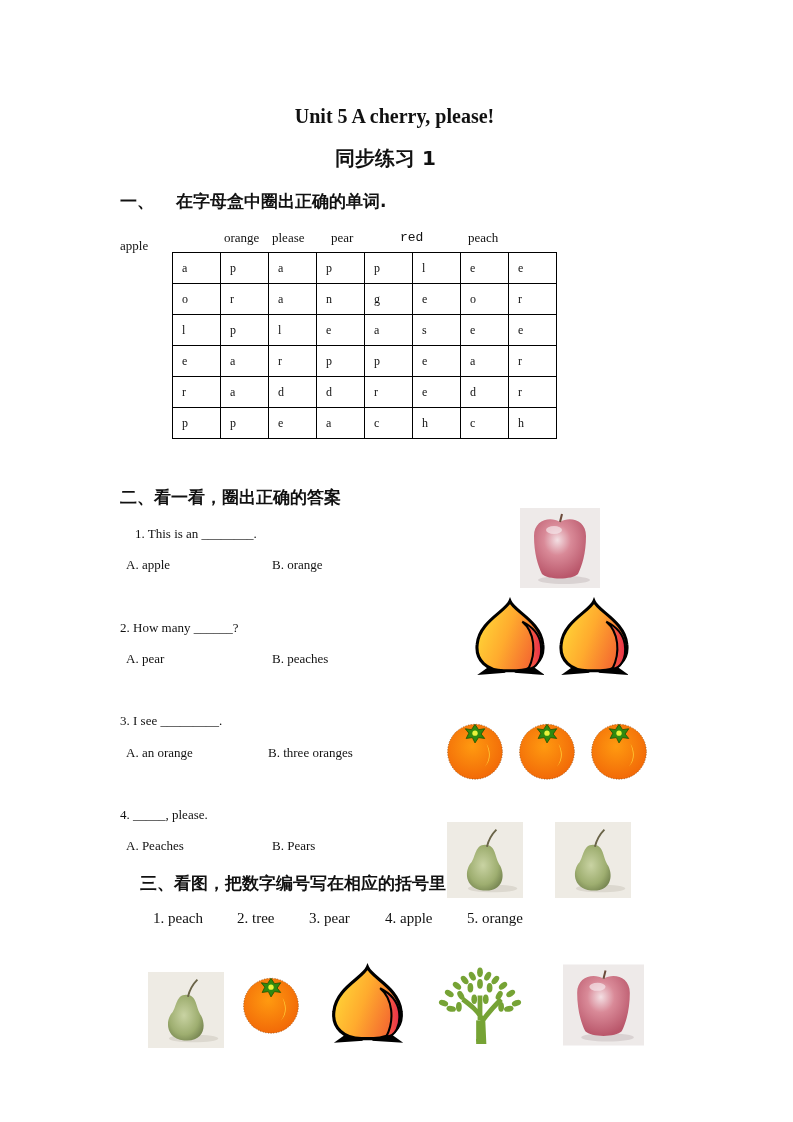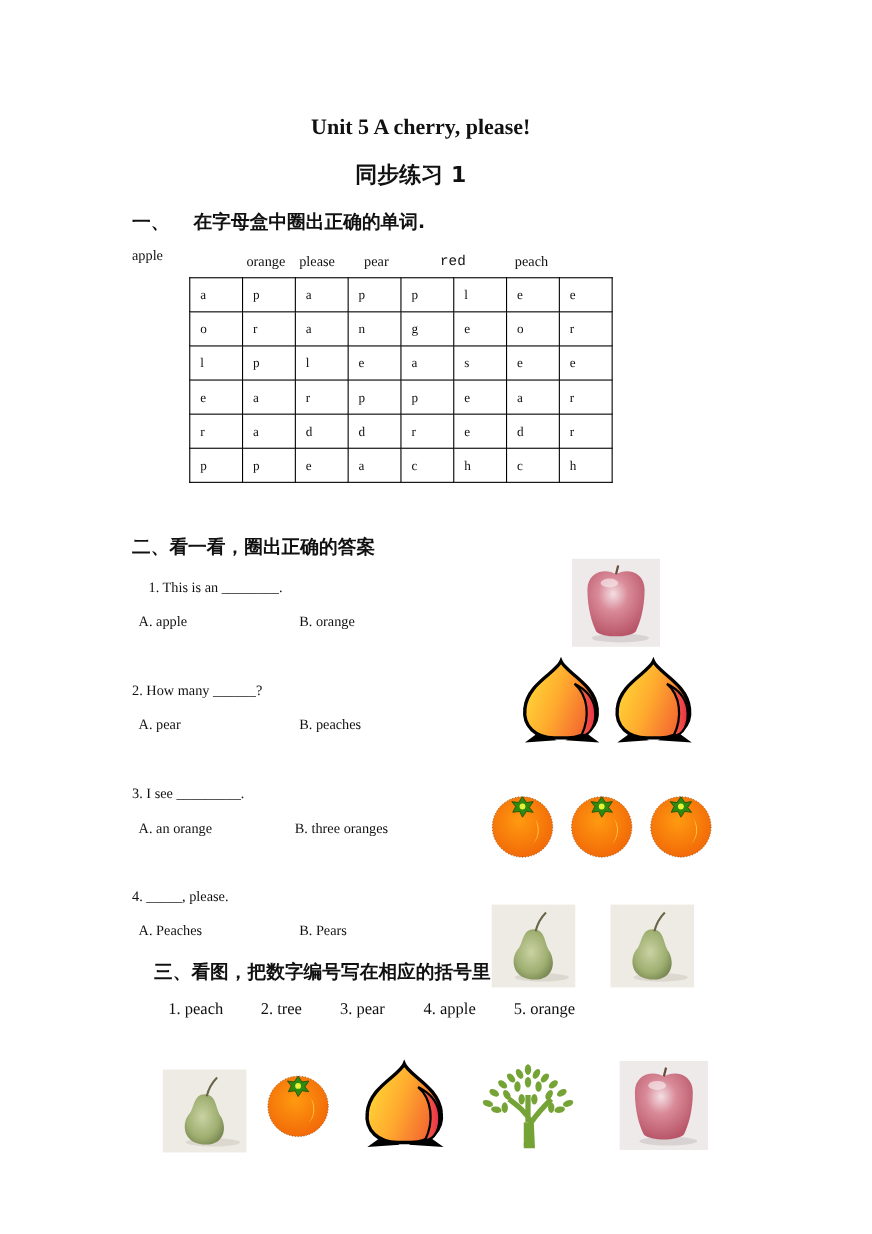--- a/index.html
+++ b/index.html
@@ -1,18 +1,18 @@
 <!DOCTYPE html>
 <html><head>
 <meta charset="utf-8">
 <style>
   html,body{margin:0;padding:0;background:#fff;}
   body{width:793px;height:1122px;position:relative;overflow:hidden;font-family:"Liberation Serif","DejaVu Serif",serif;color:#111;}
   .abs{position:absolute;}
-  .title{left:0;width:707px;text-align:center;font-weight:bold;}
+  .title{left:12px;width:707px;text-align:center;font-weight:bold;}
   #t1{top:105px;font-size:20px;padding-left:58px;box-sizing:border-box;}
   #t2{top:145px;font-size:20px;font-family:"DejaVu Sans","Liberation Sans",sans-serif;padding-left:40px;box-sizing:border-box;}
   .sec{font-family:"DejaVu Sans","Liberation Sans",sans-serif;font-weight:bold;font-size:17px;white-space:nowrap;}
   .txt{font-size:13px;white-space:nowrap;}
   .txt2{font-size:15px;white-space:nowrap;}
   table.grid{position:absolute;left:172px;top:252px;border-collapse:collapse;}
   table.grid td{border:1px solid #000;width:48px;height:31px;padding:0 0 0 9px;font-size:12px;box-sizing:border-box;vertical-align:middle;}
   .pic{position:absolute;}
 </style>
 </head>
@@ -104,21 +104,21 @@
   </defs>
 </svg>
 
 <div class="abs title" id="t1">Unit 5 A cherry, please!</div>
 <div class="abs title" id="t2">同步练习  1</div>
 
 <div class="abs sec" style="left:120px;top:190px;">一、</div>
 <div class="abs sec" style="left:176px;top:190px;">在字母盒中圈出正确的单词.</div>
 
 <div>
-  <span class="abs txt" style="left:120px;top:224px;">apple</span>
+  <span class="abs txt" style="left:120px;top:238px;">apple</span>
   <span class="abs txt" style="left:192px;top:230px;margin-left:32px;">orange</span>
   <span class="abs txt" style="left:272px;top:230px;">please</span>
   <span class="abs txt" style="left:331px;top:230px;">pear</span>
   <span class="abs txt" style="left:400px;top:230px;font-family:Liberation Mono, monospace;">red</span>
   <span class="abs txt" style="left:468px;top:230px;">peach</span>
 </div>
 
 <table class="grid">
   <tbody>
     <tr>

